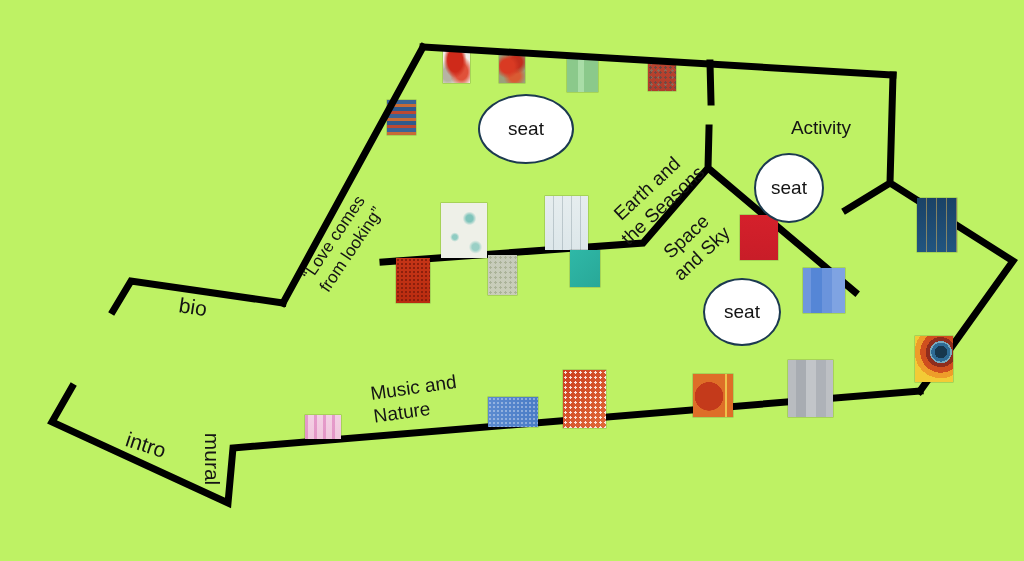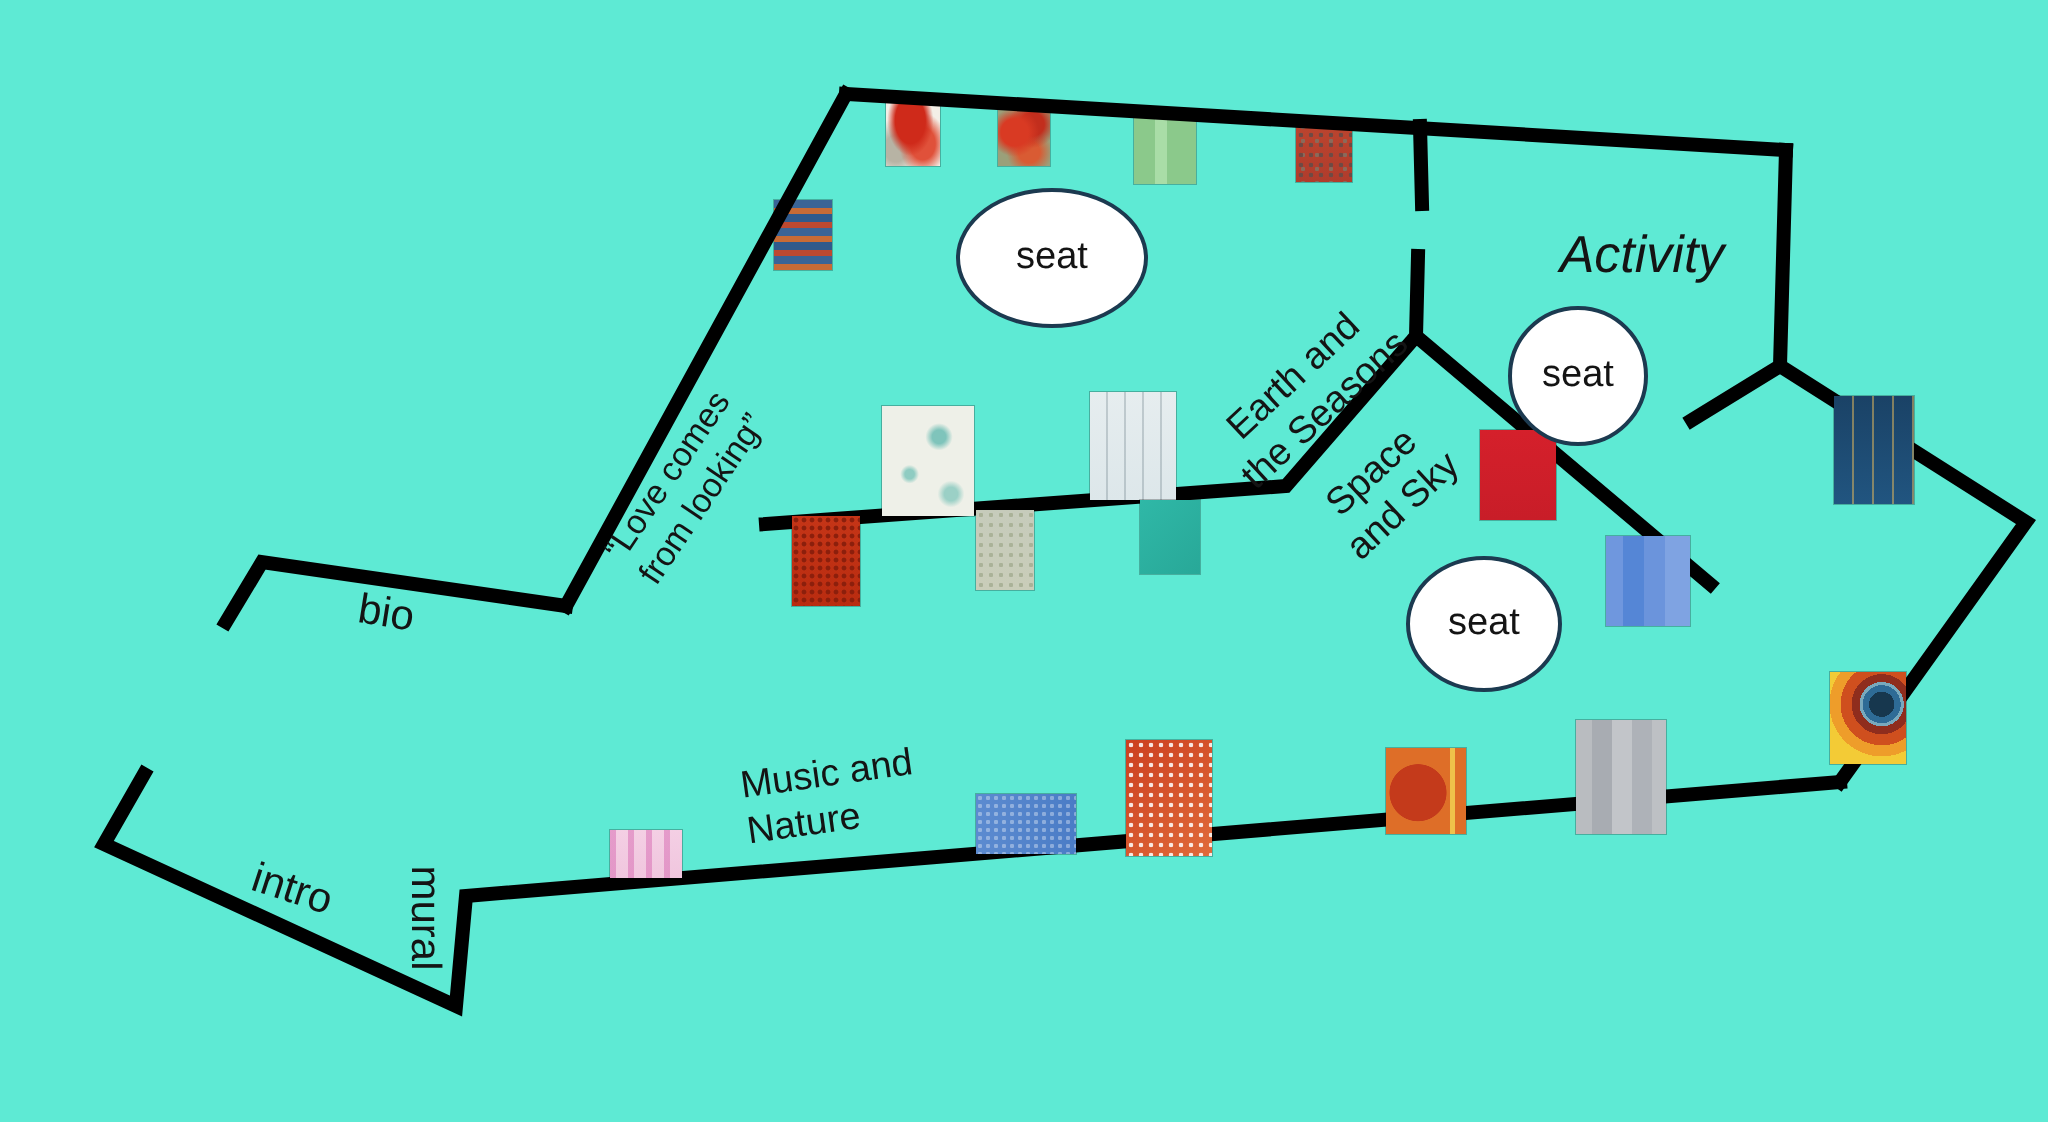--- a/index.html
+++ b/index.html
@@ -1,17 +1,17 @@
 <!DOCTYPE html>
 <html><head>
 <meta charset="utf-8">
 <style>
   html,body{margin:0;padding:0;background:#ffffff;}
   #canvas{
-    position:relative;width:1024px;height:561px;overflow:hidden;background:#5eead4;
+    position:relative;width:1024px;height:561px;overflow:hidden;background:#bef264;
     font-family:"Liberation Sans", sans-serif;color:#141414;
   }
   #walls{position:absolute;left:0;top:0;z-index:2;}
   .art{position:absolute;z-index:3;box-shadow:0 0 0 0.5px rgba(0,0,0,.25);}
   .art.behind{z-index:1;}
   
   .a1{background:
       radial-gradient(ellipse at 45% 35%, #cf2a1a 0 36%, rgba(207,42,26,0) 55%),
       radial-gradient(ellipse at 68% 68%, #e0513a 0 24%, rgba(224,81,58,0) 46%),
       radial-gradient(ellipse at 18% 75%, #b7b3a4 0 18%, rgba(183,179,164,0) 40%),
@@ -132,15 +132,15 @@
   <div class="lbl center" style="left:655px;top:197px;transform:translate(-50%,-50%) rotate(-43deg);font-size:19px;text-align:center;">
     <div>Earth and</div>
     <div>the Seasons</div>
   </div>
 
   <div class="lbl center" style="left:694px;top:245px;transform:translate(-50%,-50%) rotate(-43deg);font-size:19px;text-align:center;">
     <div>Space</div>
     <div>and Sky</div>
   </div>
 
-  <div class="lbl center" style="left:821px;top:128px;transform:translate(-50%,-50%);font-size:26px;font-style:italic;">Activity</div>
+  <div class="lbl center" style="left:821px;top:128px;transform:translate(-50%,-50%);font-size:19px;">Activity</div>
 
 </div>
 
 </body></html>

